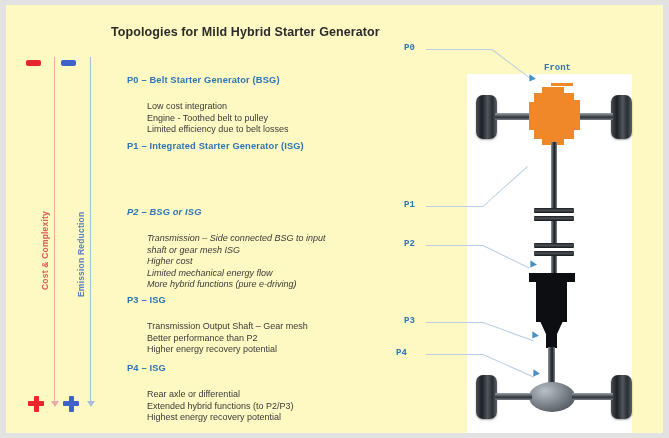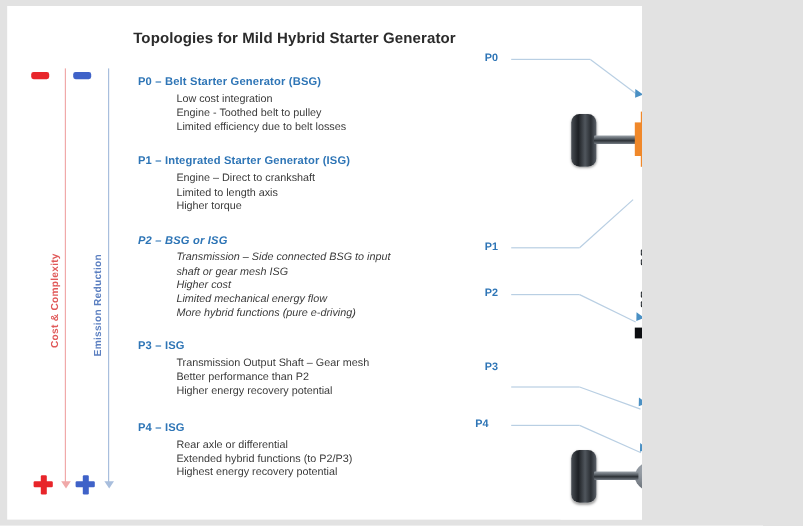--- a/index.html
+++ b/index.html
@@ -4,22 +4,22 @@
 <style>
   html,body{margin:0;padding:0;}
   body{
     width:669px;height:438px;
     background:#e2e2e2;
     font-family:"Liberation Sans", sans-serif;
     overflow:hidden;
   }
   #slide{
     position:absolute;left:6px;top:5px;
-    width:529px;height:428px;
-    background:#ffffff;
+    width:657px;height:428px;
+    background:#fef9c3;
     overflow:hidden;
   }
 
   
   .axis-wrap{position:absolute;}
   .axis-line{position:absolute;width:1px;}
   .axis-line.red{background:#f0a9a9;}
   .axis-line.blue{background:#a8bedd;}
   .minus-box{position:absolute;border-radius:2px;}
   .plus-h,.plus-v{position:absolute;border-radius:1px;}
@@ -35,40 +35,41 @@
   .axis-label.blue{color:#5b7fc0;}
 
   
   #title{
     position:absolute;left:105px;top:20px;
     font-size:12.5px;font-weight:bold;color:#2b2b2b;
     letter-spacing:.1px;white-space:nowrap;
   }
   .block{position:absolute;left:105px;}
   .block h4{
-    margin:4px;font-size:9.3px;font-weight:bold;
+    margin:16px;font-size:9.3px;font-weight:bold;
     color:#2e75b6;letter-spacing:.15px;white-space:nowrap;
   }
   .block ul{margin:0;padding:0;list-style:none;}
   .block li{
     margin:0;padding:0 0 0 36px;
     font-size:9px;color:#3a3a3a;line-height:11.6px;
     white-space:nowrap;
   }
   .block li.cont{padding-left:36px;}
 
   
   #diagram{position:absolute;left:390px;top:25px;width:265px;height:395px;}
   #vpanel{
     position:absolute;left:71px;top:44px;
     width:165px;height:360px;background:#ffffff;
   }
   .dlabel{
     position:absolute;font-size:9px;font-weight:bold;color:#2e75b6;
     white-space:nowrap;
+    font-family:Liberation Mono, monospace;
   }
   .leader{position:absolute;height:1px;background:#b9cfe3;transform-origin:0 50%;}
   .leadhead{
     position:absolute;width:0;height:0;
     border-left:4px solid transparent;border-right:4px solid transparent;
     border-top:6px solid #4a90c4;
   }
 
   
   .wheel{
@@ -132,25 +133,20 @@
     <h4>P0 – Belt Starter Generator (BSG)</h4>
     <ul>
       <li>Low cost integration</li>
       <li>Engine - Toothed belt to pulley</li>
       <li>Limited efficiency due to belt losses</li>
     </ul>
   </div>
 
   <div class="block" style="top:120px;">
     <h4>P1 – Integrated Starter Generator (ISG)</h4>
-    <ul>
-      <li>Engine – Direct to crankshaft</li>
-      <li>Limited to length axis</li>
-      <li>Higher torque</li>
-    </ul>
   </div>
 
   <div class="block" style="top:186px;font-style:italic;">
     <h4>P2 – BSG or ISG</h4>
     <ul>
       <li>Transmission – Side connected BSG to input</li>
       <li class="cont">shaft or gear mesh ISG</li>
       <li>Higher cost</li>
       <li>Limited mechanical energy flow</li>
       <li>More hybrid functions (pure e-driving)</li>
@@ -225,21 +221,21 @@
 
     <div class="dlabel" style="left:8px;top:170px;">P1</div>
     <div class="leader" style="left:30px;top:176px;width:57px;"></div>
     <div class="leader" style="left:87px;top:176px;width:60px;transform:rotate(-42deg);"></div>
 
     <div class="dlabel" style="left:8px;top:209px;">P2</div>
     <div class="leader" style="left:30px;top:215px;width:57px;"></div>
     <div class="leader" style="left:87px;top:215px;width:52px;transform:rotate(26deg);"></div>
     <div class="leadhead" style="left:132px;top:232px;transform:rotate(35deg);"></div>
 
-    <div class="dlabel" style="left:8px;top:270px;">P3</div>
+    <div class="dlabel" style="left:8px;top:286px;">P3</div>
     <div class="leader" style="left:30px;top:292px;width:57px;"></div>
     <div class="leader" style="left:87px;top:292px;width:54px;transform:rotate(20deg);"></div>
     <div class="leadhead" style="left:134px;top:303px;transform:rotate(35deg);"></div>
 
     <div class="dlabel" style="left:0;top:318px;">P4</div>
     <div class="leader" style="left:30px;top:324px;width:57px;"></div>
     <div class="leader" style="left:87px;top:324px;width:56px;transform:rotate(24deg);"></div>
     <div class="leadhead" style="left:135px;top:341px;transform:rotate(35deg);"></div>
 
   </div>

